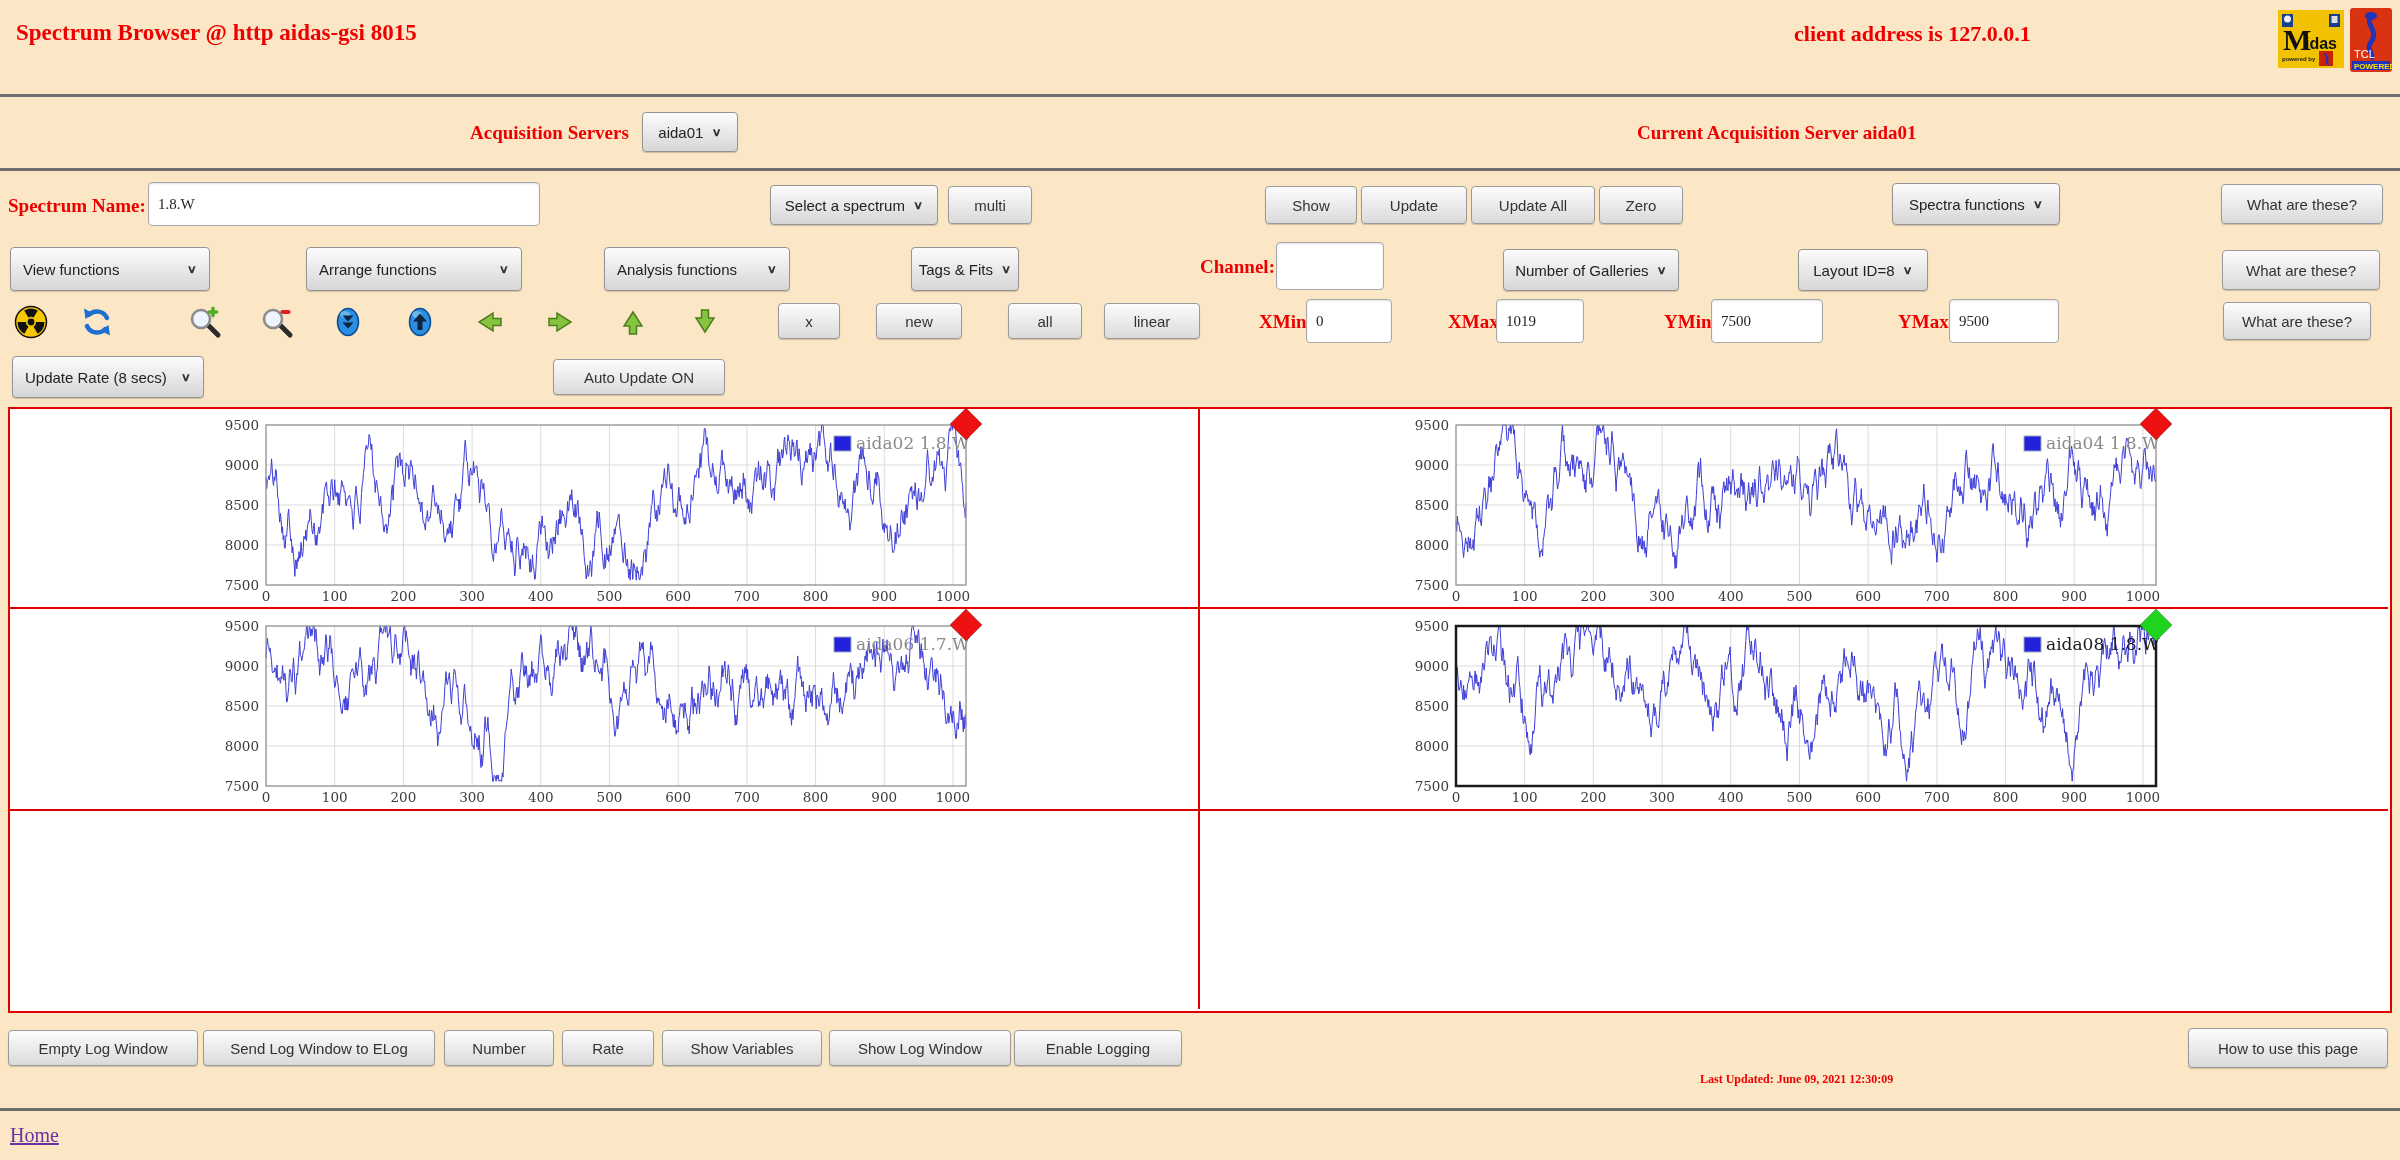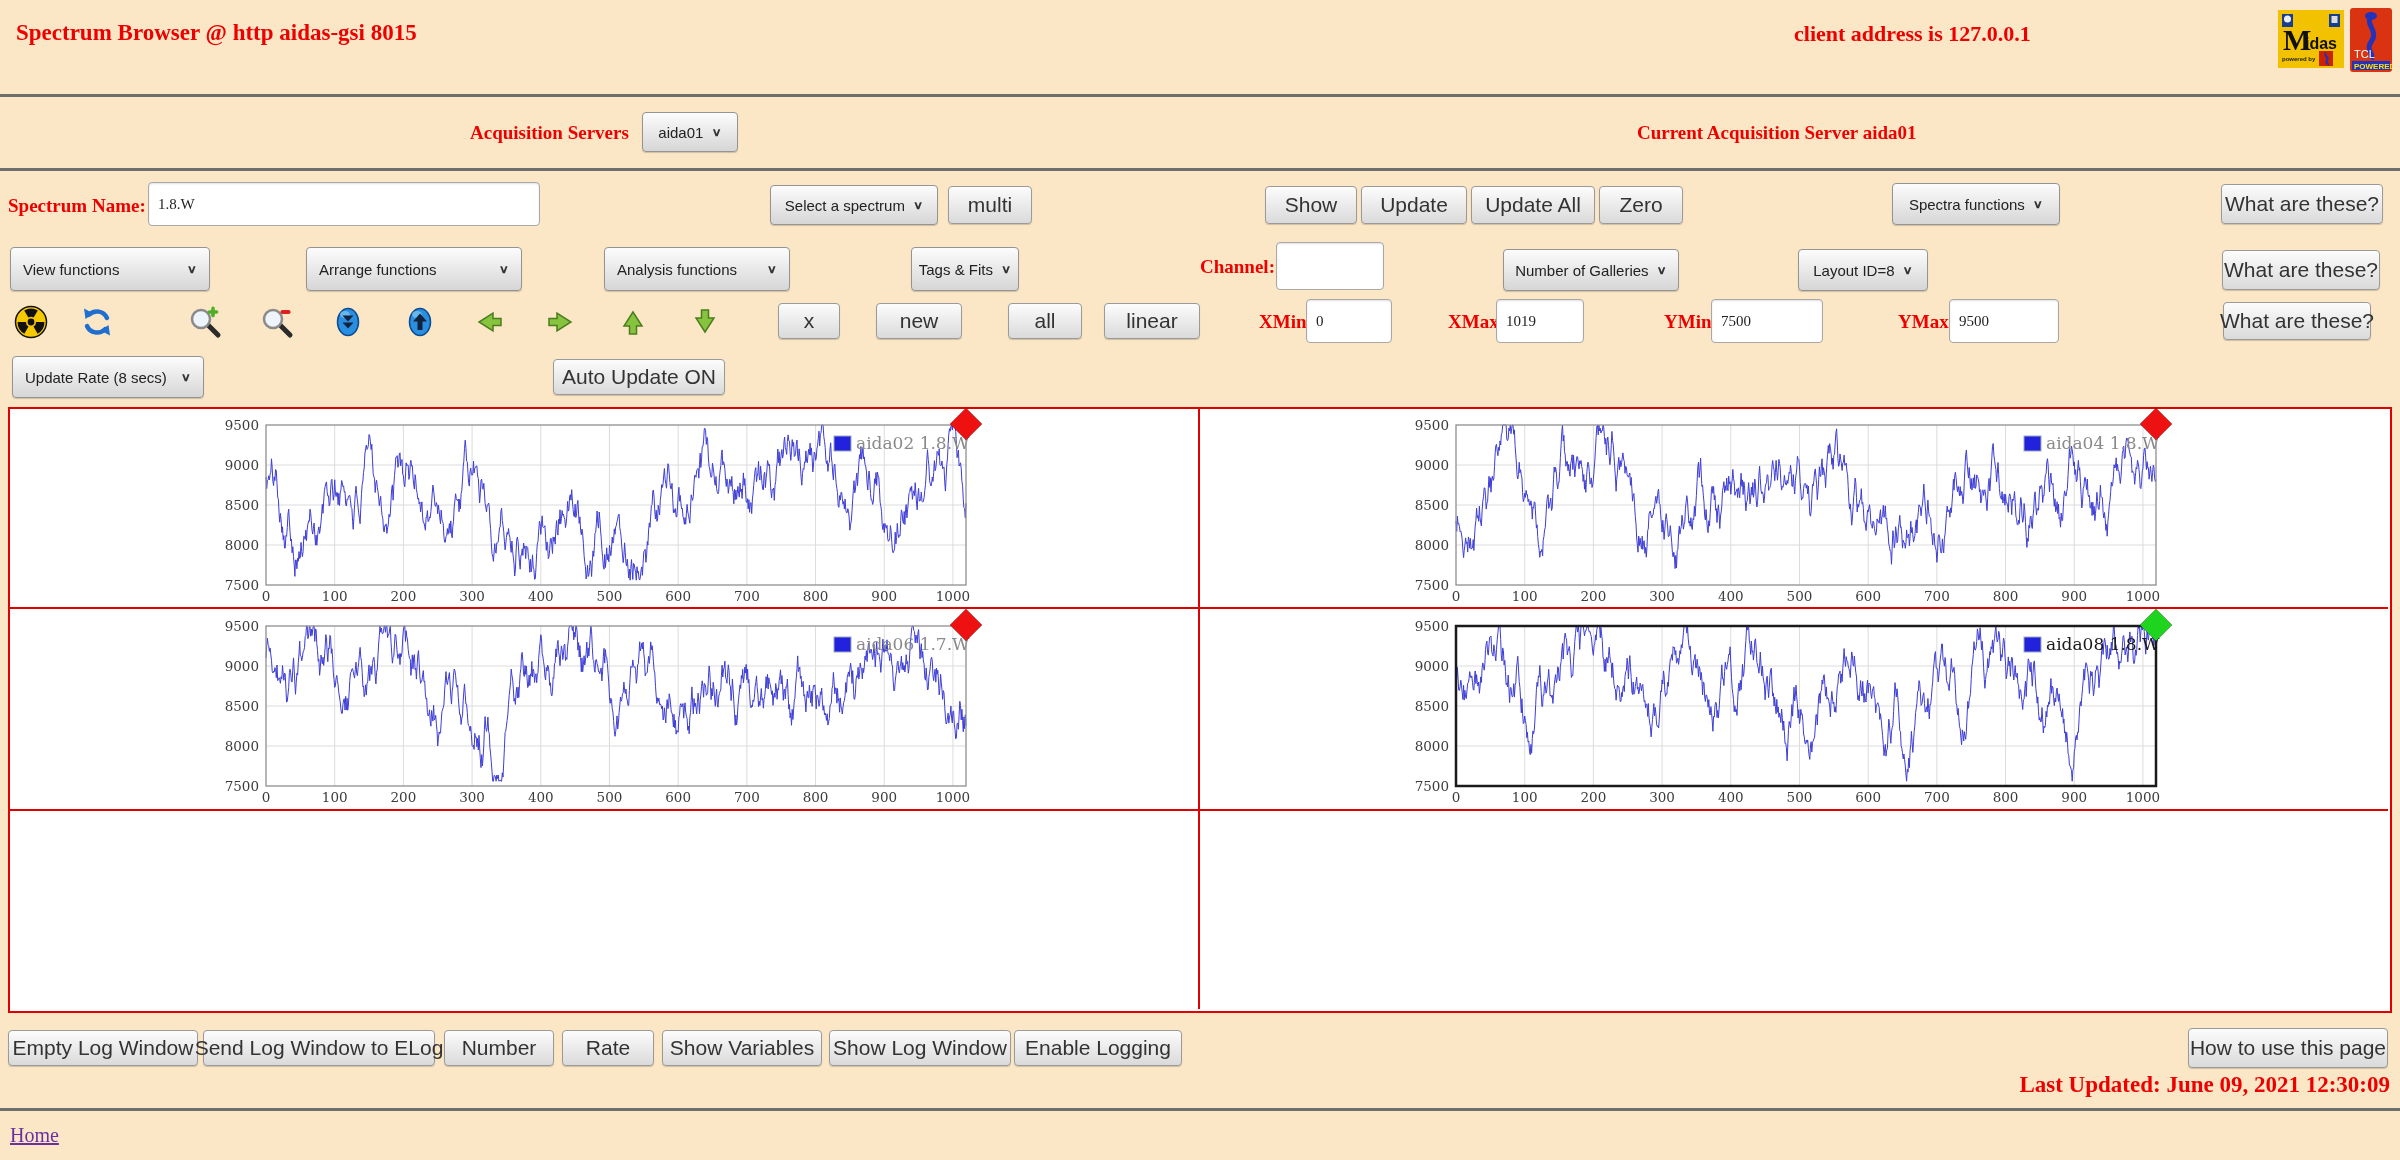--- a/index.html
+++ b/index.html
@@ -9,21 +9,21 @@
     font-family:"Liberation Sans",sans-serif;
   }
   .abs{position:absolute;box-sizing:border-box;}
   .redlab{font-family:"Liberation Serif",serif;font-weight:bold;color:#ee0000;font-size:19px;white-space:nowrap;}
   .title{font-family:"Liberation Serif",serif;font-weight:bold;color:#ee0000;font-size:23px;white-space:nowrap;}
   .hr{background:#6e6e6e;height:3px;width:2400px;left:0;}
   .btn{
     display:flex;align-items:center;justify-content:center;
     background:linear-gradient(#fcfcfc,#dadada);
     border:1px solid #9a9a9a;border-radius:4px;
-    color:#333;font-size:21px;white-space:nowrap;
+    color:#333;font-size:15px;white-space:nowrap;
     box-shadow:0 1px 1px rgba(0,0,0,0.18);
     cursor:pointer;
   }
   .sel{
     display:flex;align-items:center;justify-content:center;gap:8px;
     background:linear-gradient(#fcfcfc,#d6d6d6);
     border:1px solid #949494;border-radius:4px;
     color:#222;font-size:15px;white-space:nowrap;
     box-shadow:0 1px 1px rgba(0,0,0,0.18);
     cursor:pointer;
@@ -37,21 +37,21 @@
   }
   .icon{display:inline-block;width:34px;height:34px;cursor:pointer;}
   .gallery{
     border:2px solid #e00000;background:#fff;
     display:grid;grid-template-columns:1190px 1188px;grid-template-rows:200px 202px 198px;
   }
   .gcell{display:flex;align-items:center;justify-content:center;background:#fff;box-sizing:border-box;}
   .gcell.br{border-right:2px solid #e00000;}
   .gcell.bb{border-bottom:2px solid #e00000;}
   .homelink{font-family:"Liberation Serif",serif;font-size:20px;color:#6a30a0;text-decoration:underline;cursor:pointer;}
-  .lastupd{font-family:"Liberation Serif",serif;font-weight:bold;font-size:23px;color:#ee0000;text-align:right;}
+  .lastupd{font-family:"Liberation Serif",serif;font-weight:bold;font-size:12px;color:#ee0000;}
 </style>
 </head>
 <body>
 
 <div class="abs title" style="left:16px;top:20px;">Spectrum Browser @ http aidas-gsi 8015</div>
 <div class="abs title" style="left:1794px;top:21px;font-size:22px;">client address is 127.0.0.1</div>
 
 <div class="abs" style="left:2278px;top:10px;">
   <svg width="66" height="58">
     <rect width="66" height="58" fill="#f2c200"></rect>

